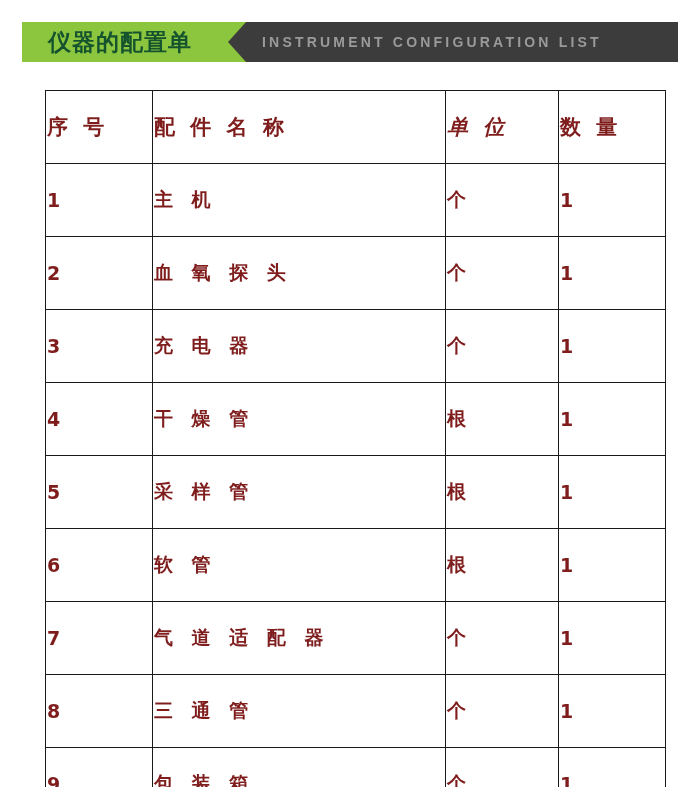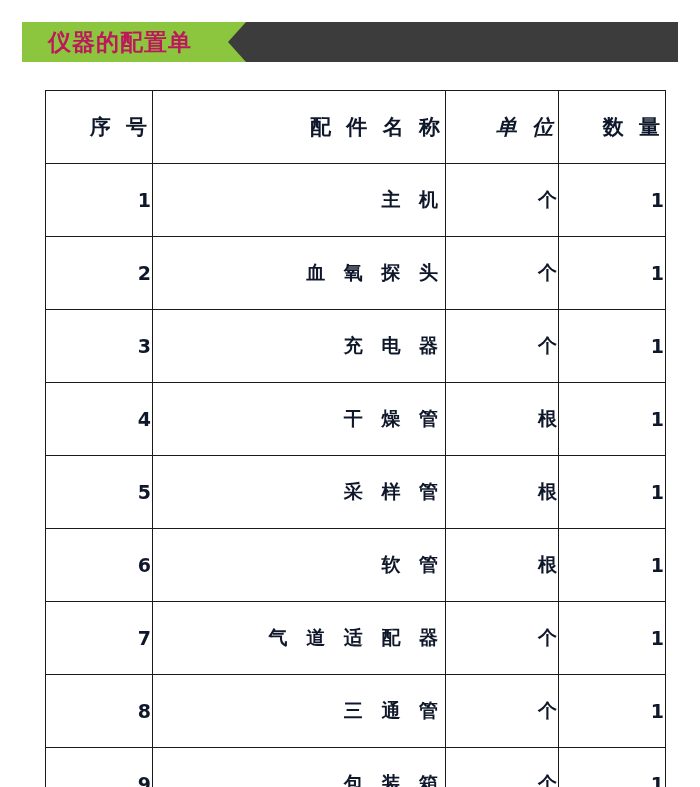--- a/index.html
+++ b/index.html
@@ -45,21 +45,21 @@
     border-top: 20px solid #8cc63f;
     border-bottom: 20px solid #8cc63f;
     border-right: 18px solid transparent;
   }
   .header-cn {
     position: absolute;
     left: 48px;
     top: 22px;
     height: 40px;
     line-height: 40px;
-    color: #be185d;
+    color: #14532d;
     font-size: 23px;
     font-weight: bold;
     letter-spacing: 1px;
     font-family: "DejaVu Sans", "Liberation Sans", sans-serif;
     white-space: nowrap;
   }
   .header-en {
     position: absolute;
     left: 262px;
     top: 22px;
@@ -79,24 +79,24 @@
     top: 90px;
     width: 610px;
   }
   table.config {
     border-collapse: collapse;
     width: 610px;
     table-layout: fixed;
   }
   table.config td, table.config th {
     border: 1px solid #1a1a1a;
-    text-align: right;
+    text-align: left;
     vertical-align: middle;
     font-family: "DejaVu Sans", "Liberation Sans", sans-serif;
-    color: #0f172a;
+    color: #7f1d1d;
   }
   table.config thead th {
     height: 70px;
     font-size: 21px;
     font-weight: bold;
     letter-spacing: 4px;
   }
   table.config tbody td {
     height: 70px;
     font-size: 19px;
@@ -113,20 +113,21 @@
   td.col-unit { font-size: 20px; letter-spacing: 0; }
 </style>
 </head>
 <body>
 
 <div class="header">
   <div class="header-bar"></div>
   <div class="header-green"></div>
   <div class="header-green-tip"></div>
   <div class="header-cn">仪器的配置单</div>
+  <div class="header-en">INSTRUMENT CONFIGURATION LIST</div>
 </div>
 
 <div class="table-wrap">
   <table class="config">
     <thead>
       <tr>
         <th class="col-no">序 号</th>
         <th class="col-name">配 件 名 称</th>
         <th class="col-unit">单 位</th>
         <th class="col-qty">数 量</th>

